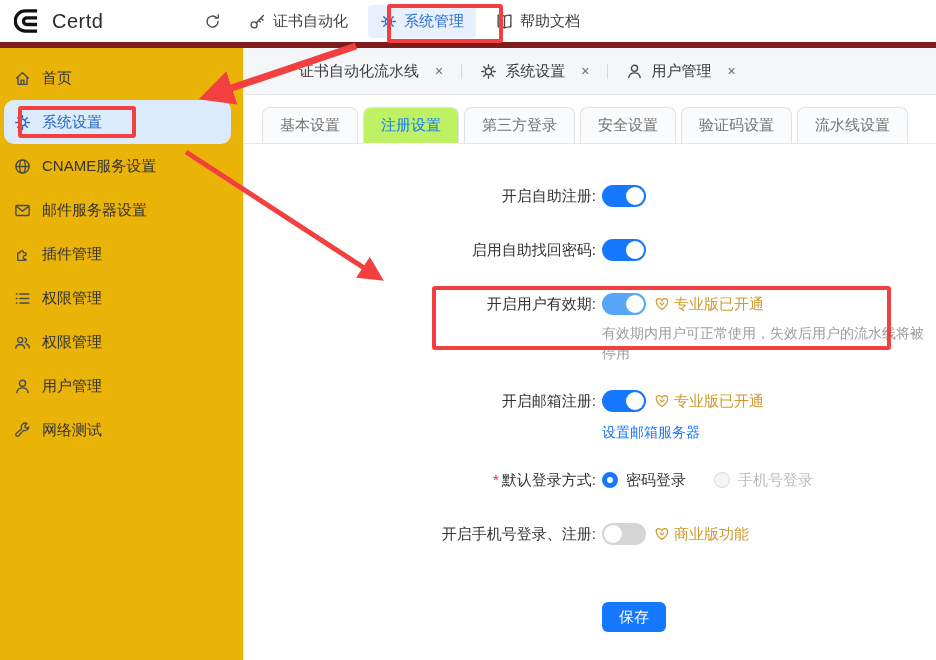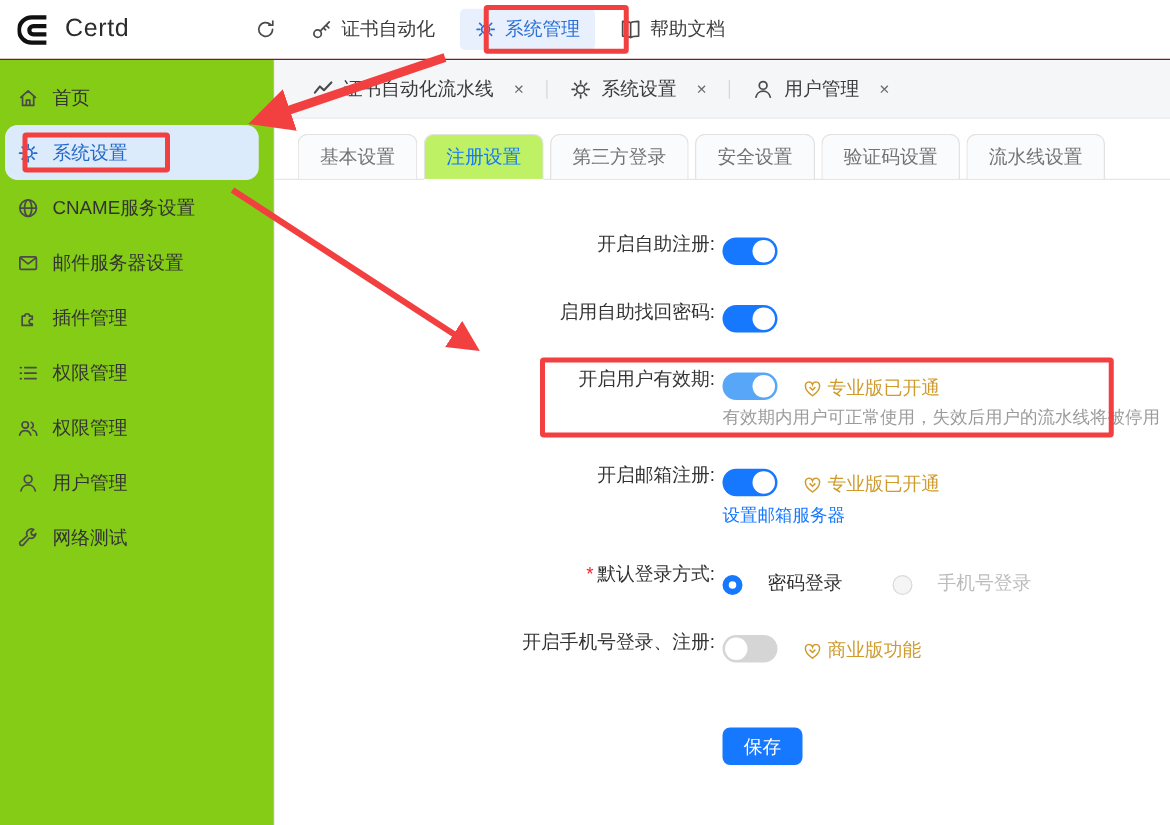--- a/index.html
+++ b/index.html
@@ -1,31 +1,31 @@
 <!DOCTYPE html>
 <html><head>
 <meta charset="utf-8">
 <style>
   * { margin:0; padding:0; box-sizing:border-box; }
   html,body { width:936px; height:660px; }
   body { font-family:"Liberation Sans","DejaVu Sans",sans-serif; background:#fff; color:#333; overflow:hidden; position:relative; }
 
   
-  .hdr { height:48px; display:flex; align-items:center; border-bottom:1px solid #7f1d1d; background:#fff; position:relative;text-align:right; }
+  .hdr { height:48px; display:flex; align-items:center; border-bottom:6px solid #7f1d1d; background:#fff; position:relative;text-align:right; }
   .logo { display:flex; align-items:center; gap:10px; padding-left:14px; width:196px; }
   .logo .ttl { font-size:20px; font-weight:500; color:#2b2b2b; letter-spacing:.5px; }
   .hnav { display:flex; align-items:center; gap:0; }
   .hbtn { display:flex; align-items:center; gap:7px; font-size:15px; color:#3c3c3c; padding:7px 12px; border-radius:4px; cursor:pointer; }
   .hbtn.active { background:#e7f0fc; color:#2b6fd4; }
   .hbtn.active svg { stroke:#2b6fd4; }
   .icon16 { width:17px; height:17px; stroke:#4a4a4a; fill:none; stroke-width:1.3; stroke-linecap:round; stroke-linejoin:round; }
 
   
   .shell { display:flex; height:612px; }
-  aside { width:220px; border-right:1px solid #ececec; padding-top:8px; background:#84cc16; flex:none; }
+  aside { width:244px; border-right:1px solid #ececec; padding-top:8px; background:#eab308; flex:none; }
   .sitem { height:44px; display:flex; align-items:center; gap:11px; padding-left:10px; margin:0 12px 0 4px; font-size:15px; color:#333; border-radius:10px; cursor:pointer; }
   .sitem.active { background:#dcebfb; color:#2468c9; }
   .sitem.active svg { stroke:#2468c9; }
 
   main { flex:1; display:flex; flex-direction:column; min-width:0; }
 
   
   .pagetabs { height:47px; background:#f5f6f8; border-bottom:1px solid #e6e8eb; display:flex; align-items:center; padding-left:24px; flex:none; }
   .ptab { display:flex; align-items:center; gap:8px; font-size:15px; color:#3a3a3a; padding:0 6px; cursor:pointer; }
   .ptab .x { color:#6b6b6b; font-size:14px; margin-left:8px; cursor:pointer; }
@@ -36,21 +36,21 @@
   .cardtabs { display:flex; gap:5px; padding:12px 0 0 18px; border-bottom:1px solid #e6e6e6; }
   .ctab { padding:8px 17px; font-size:15px; color:#737373; background:#fafbfc; border:1px solid #e2e2e2; border-radius:8px 8px 0 0; margin-bottom:-1px; border-bottom:1px solid #e6e6e6; cursor:pointer; }
   .ctab.active { background:#bef264; color:#1677ff; border-bottom:1px solid #fff;text-align:center; }
 
   
   .form { padding-top:36px; }
   .frow { display:flex; margin-bottom:22px; }
   .flabel { width:352px; flex:none; text-align:right; font-size:15px; color:#333; line-height:32px; padding-right:0; }
   .req { color:#f5222d; margin-right:3px; }
   .fctrl { padding-left:6px; }
-  .cline { display:flex; align-items:flex-end; min-height:32px; gap:20px; }
+  .cline { display:flex; align-items:center; min-height:32px; gap:8px; }
 
   .switch { display:inline-block; width:44px; height:22px; border-radius:11px; background:#1677ff; position:relative; cursor:pointer; flex:none; }
   .switch::after { content:""; position:absolute; top:2px; right:2px; width:18px; height:18px; border-radius:50%; background:#fff; }
   .switch.light { background:#58a6f7; }
   .switch.off { background:#d5d5d5; }
   .switch.off::after { left:2px; right:auto; }
 
   .vip { display:flex; align-items:center; gap:4px; color:#cf9b2d; font-size:15px; }
   .helper { color:#9b9b9b; font-size:14px; line-height:20px; margin-top:3px; }
   .flink { color:#1677ff; font-size:14px; line-height:20px; margin-top:5px; cursor:pointer; display:inline-block; }

